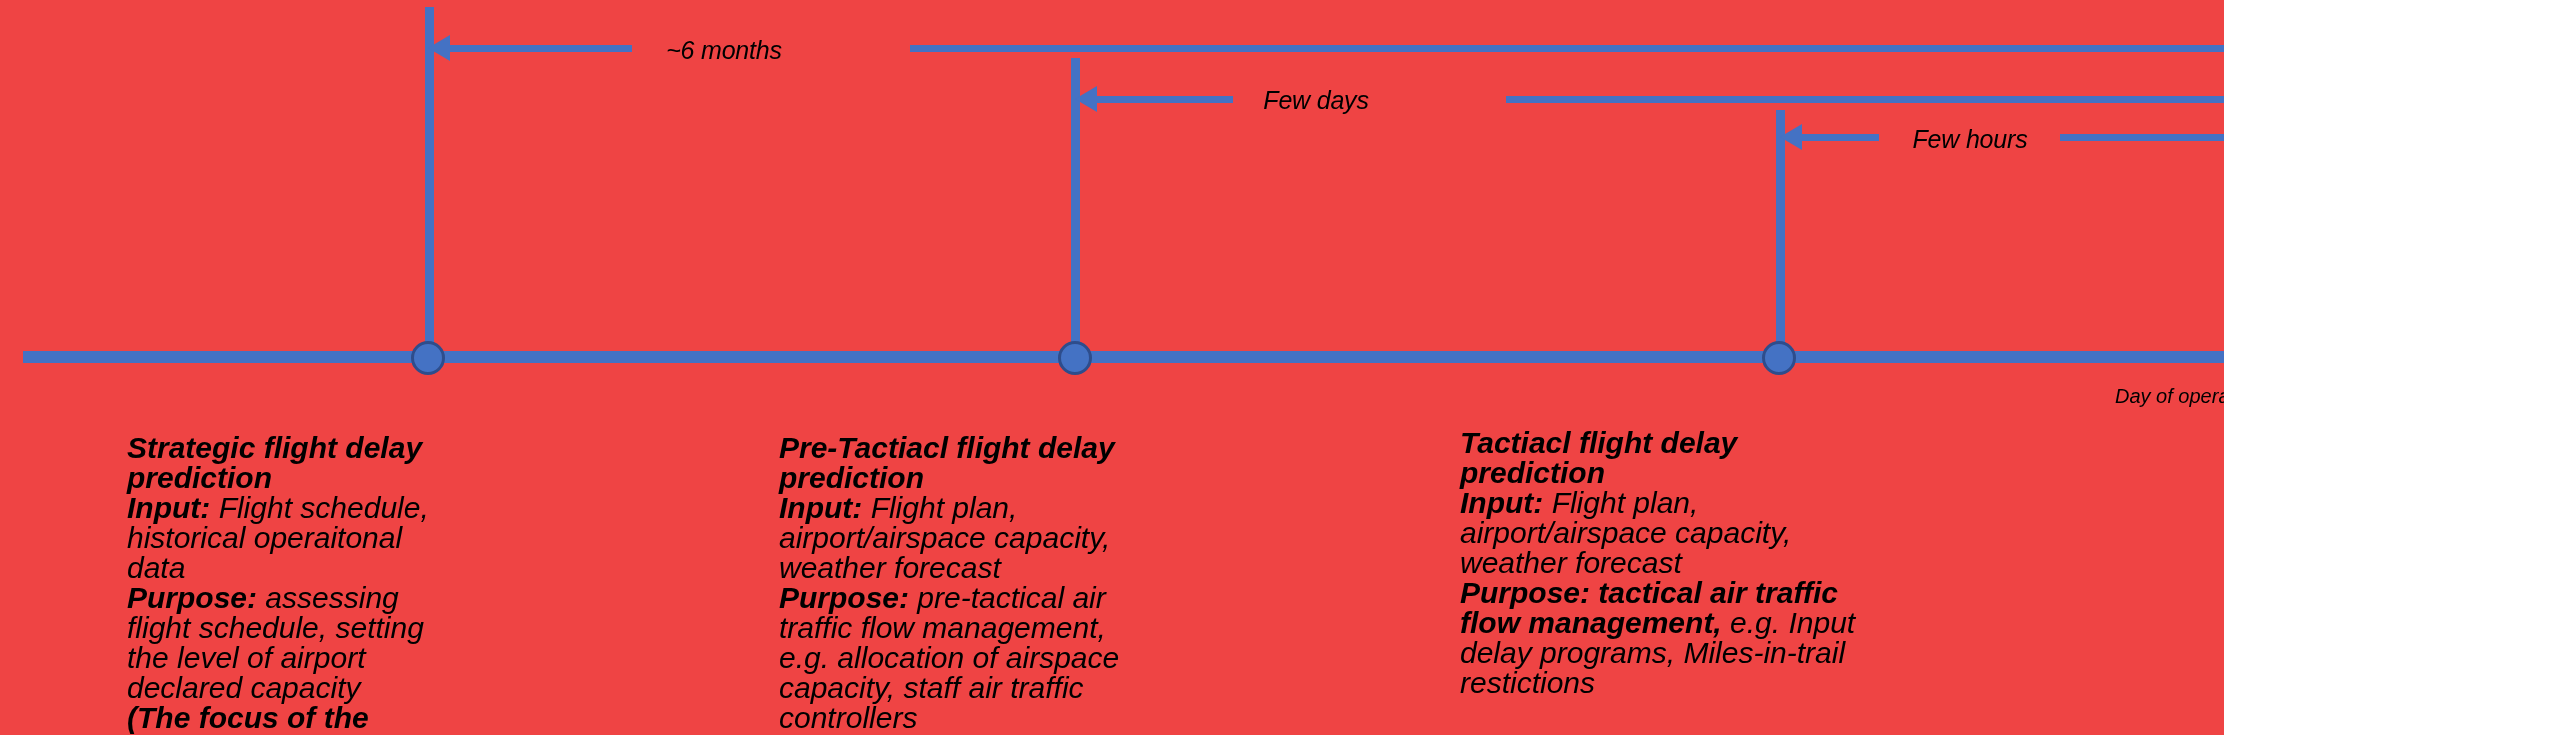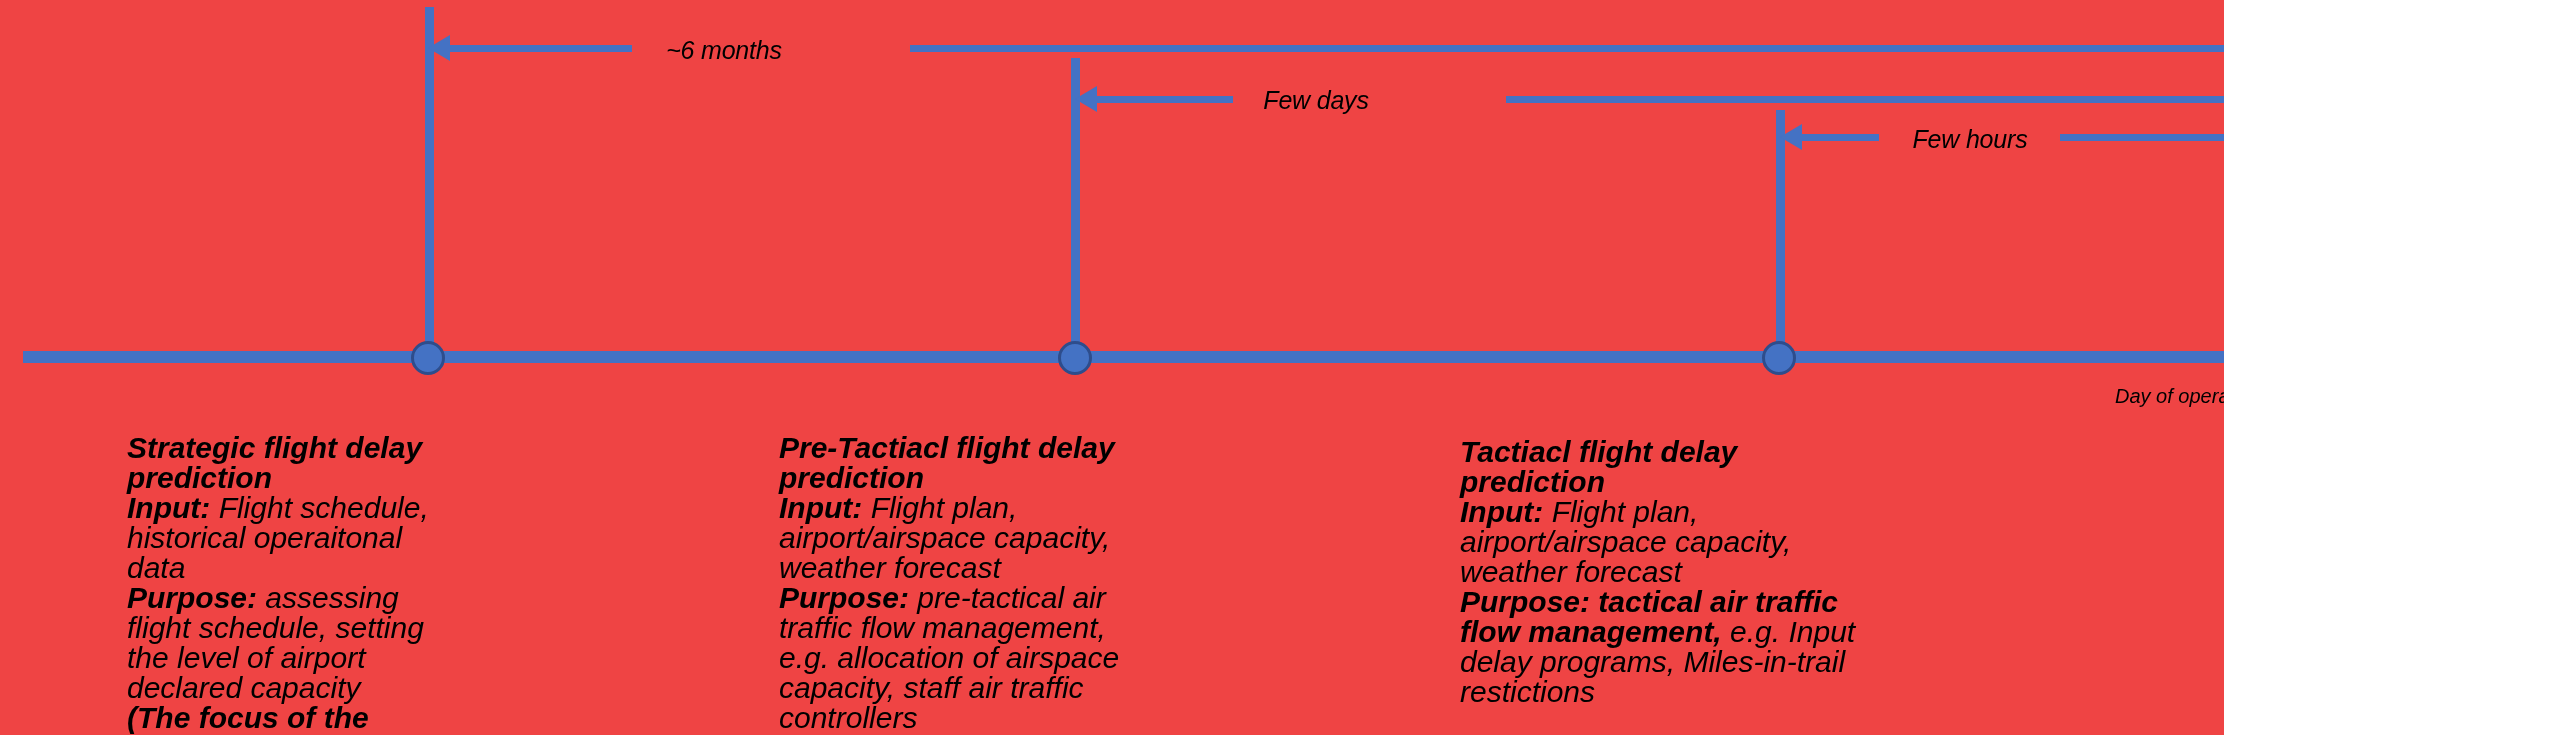--- a/index.html
+++ b/index.html
@@ -131,20 +131,20 @@
     <p class="row"><span class="lbl">Purpose:</span><span> assessing flight schedule, setting the level of airport declared capacity</span></p>
     <p class="allbold">(The focus of the present study)</p>
   </div>
 
   <div class="block" style="left:779px; top:433px; width:343px;">
     <p class="hdr">Pre-Tactiacl flight delay prediction</p>
     <p class="row"><span class="lbl">Input:</span><span> Flight plan, airport/airspace capacity, weather forecast</span></p>
     <p class="row"><span class="lbl">Purpose:</span><span> pre-tactical air traffic flow management, e.g. allocation of airspace capacity, staff air traffic controllers</span></p>
   </div>
 
-  <div class="block" style="left:1460px; top:437px; width:420px;">
+  <div class="block" style="left:1460px; top:428px; width:420px;">
     <p class="hdr">Tactiacl flight delay prediction</p>
     <p class="row"><span class="lbl">Input:</span><span> Flight plan, airport/airspace capacity, weather forecast</span></p>
     <p class="row"><span class="lbl">Purpose: tactical air traffic flow management,</span><span> e.g. Input delay programs, Miles-in-trail restictions</span></p>
   </div>
 
 </div>
 
 
 </body></html>

